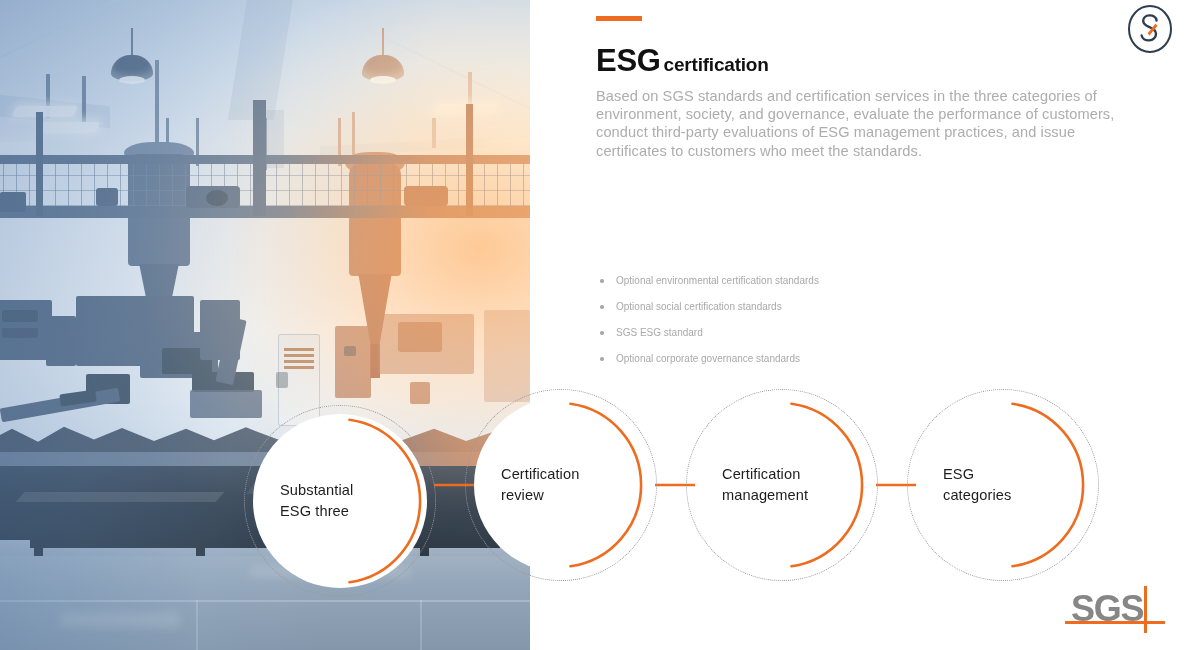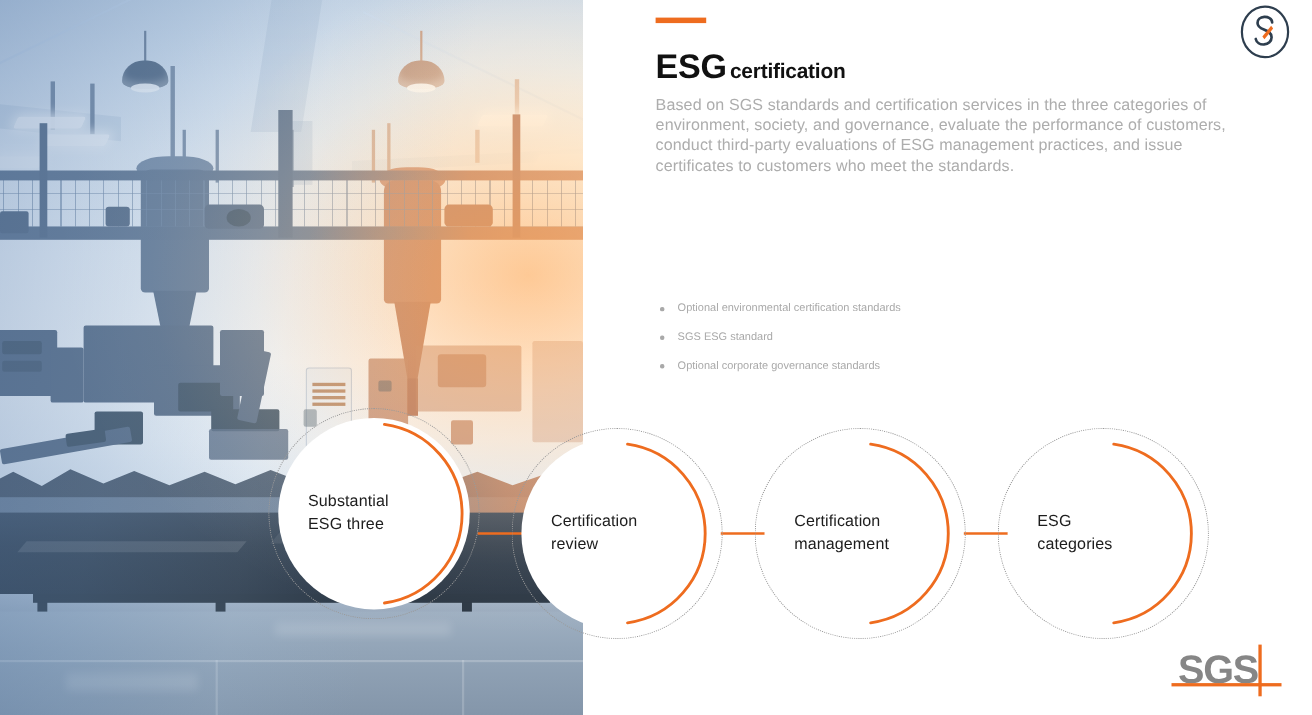--- a/index.html
+++ b/index.html
@@ -312,20 +312,21 @@
   <div id="orange-dash" style="background:#EE6C1F;"></div>
 
   <h1 id="title">
     <span class="big">ESG</span><span class="small">certification</span>
   </h1>
 
   <p class="para" id="para1">Based on SGS standards and certification services in the three categories of environment, society, and governance, evaluate the performance of customers, conduct third-party evaluations of ESG management practices, and issue certificates to customers who meet the standards.</p>
 
   <ul id="bullets">
     <li><span class="dot"></span><span>Optional environmental certification standards</span></li>
+    <li><span class="dot"></span><span>Optional social certification standards</span></li>
     <li><span class="dot"></span><span>SGS ESG standard</span></li>
     <li><span class="dot"></span><span>Optional corporate governance standards</span></li>
   </ul>
 
   <div id="logo-circle">
     <svg width="50" height="50" viewBox="0 0 50 50">
       <ellipse cx="25" cy="25" rx="21" ry="23" fill="none" stroke="#2e3e4e" stroke-width="2"></ellipse>
       <path d="M31.5 16.5 C31.5 12.8 27.5 11.2 24.3 11.4 C20.6 11.6 18.2 13.9 18.2 16.8 C18.2 20.0 20.8 21.6 24.0 22.9 C27.6 24.4 31.0 25.9 31.0 29.8 C31.0 33.4 28.0 36.2 24.2 36.4 C20.4 36.6 17.2 34.6 16.6 31.4" fill="none" stroke="#2e3e4e" stroke-width="2.4" stroke-linecap="round"></path>
       <path d="M22.6 29.2 L30.6 19.4 L32.4 22.0 L24.5 31.6 Z" fill="#EE6C1F"></path>
     </svg>
@@ -352,21 +353,21 @@
       <polygon points="42,4.5 56,11 42,17.5" fill="#EE6C1F"></polygon>
     </svg>
   </div>
   <div class="connector" style="left:876px; top:474px;">
     <svg width="58" height="22" viewBox="0 0 58 22">
       <line x1="0" y1="11" x2="44" y2="11" stroke="#EE6C1F" stroke-width="2.4"></line>
       <polygon points="42,4.5 56,11 42,17.5" fill="#EE6C1F"></polygon>
     </svg>
   </div>
 
-  <div class="node" style="left:244px; top:371px;">
+  <div class="node" style="left:244px; top:405px;">
     <div class="disc"></div>
     <div class="ring"></div>
     <div class="arc">
       <svg width="192" height="192" viewBox="0 0 192 192">
         <path d="M 105.5 14.8 A 82 82 0 0 1 105.5 177.2" fill="none" stroke="#EE6C1F" stroke-width="2.6" stroke-linecap="round"></path>
       </svg>
     </div>
     <div class="lbl">
       <span>Substantial</span><br><span>ESG three</span>
     </div>

